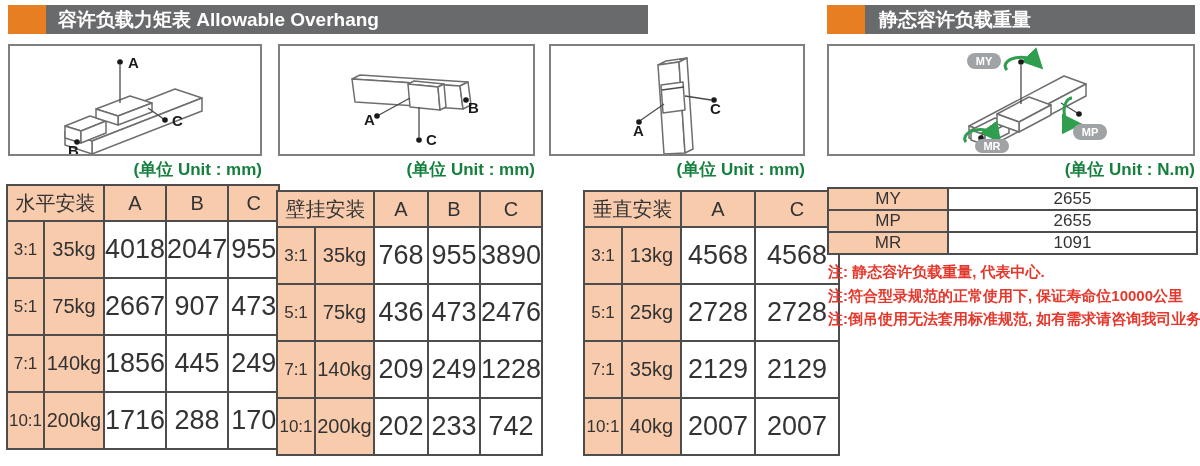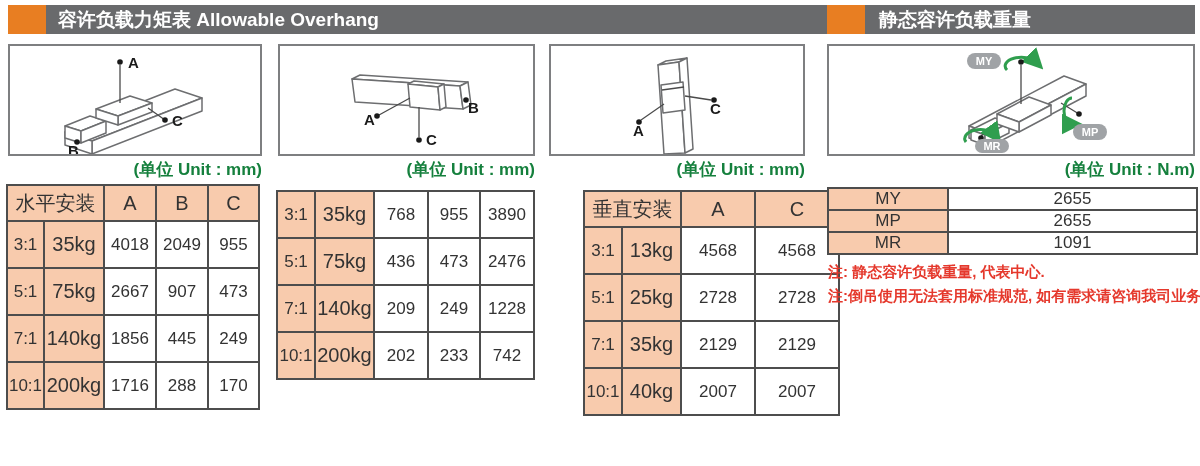--- a/index.html
+++ b/index.html
@@ -14,42 +14,42 @@
   .diag svg{display:block;}
   .unit{font-size:17px;font-weight:bold;color:#15803d;text-align:right;white-space:nowrap;}
   table.spec{border-collapse:collapse;table-layout:fixed;}
   .spec th,.spec td{border:2px solid #4d4d4d;text-align:center;vertical-align:middle;
        padding:0;font-weight:normal;color:#333;}
   .peach{background:#f8cbad;}
   .tt{font-size:20px;}
   .colh{font-size:20px;}
   .ratio{font-size:17px;}
   .load{font-size:20px;}
-  .val{font-size:17px;background:#fff;}
+  .val{font-size:27px;background:#fff;}
   .hr{height:36px;}
-  .dr{height:47px;}
+  .dr{height:57px;}
   table.stat{border-collapse:collapse;table-layout:fixed;}
   .stat td{border:2px solid #4d4d4d;text-align:center;vertical-align:middle;
        font-size:17px;height:22px;padding:0;color:#333;}
   .notes p{margin:0 0 6px 0;font-size:15px;font-weight:bold;color:#e5382c;line-height:17.5px;white-space:nowrap;}
   .ln{stroke:#4a4a4a;stroke-width:1.3;fill:none;}
   .bx{stroke:#6d6e70;stroke-width:1.5;fill:#ffffff;stroke-linejoin:round;}
   .dot{fill:#1a1a1a;}
   .ptl{font-size:15px;font-weight:bold;fill:#1a1a1a;}
   .grn{stroke:#2f9e4e;stroke-width:3;fill:none;}
   .badge{fill:#a0a3a6;}
   .badge-t{font-size:11px;font-weight:bold;fill:#ffffff;text-anchor:middle;}
 </style>
 </head>
 <body>
 
 <div class="page">
 
   <div class="abs sq" style="left:8px;top:5px;"></div>
-  <div class="abs bar" style="left:46px;top:5px;width:818px;">
+  <div class="abs bar" style="left:46px;top:5px;width:602px;">
     <span>容许负载力矩表 Allowable Overhang</span>
   </div>
 
   <div class="abs sq" style="left:827px;top:5px;"></div>
   <div class="abs bar" style="left:865px;top:5px;width:330px;padding-left:14px;">
     <span>静态容许负载重量</span>
   </div>
 
   <div class="abs diag" style="left:8px;top:44px;width:254px;height:112px;">
     <svg width="250" height="108" viewBox="0 0 250 108">
@@ -175,21 +175,21 @@
           <tr class="hr">
         <th colspan="2" class="peach tt">水平安装</th>
         <th class="peach colh">A</th>
         <th class="peach colh">B</th>
         <th class="peach colh">C</th>
       </tr>
       <tr class="dr">
         <td class="peach ratio">3:1</td>
         <td class="peach load">35kg</td>
         <td class="val">4018</td>
-        <td class="val">2049</td>
+        <td class="val">2047</td>
         <td class="val">955</td>
       </tr>
       <tr class="dr">
         <td class="peach ratio">5:1</td>
         <td class="peach load">75kg</td>
         <td class="val">2667</td>
         <td class="val">907</td>
         <td class="val">473</td>
       </tr>
       <tr class="dr">
@@ -213,20 +213,26 @@
   <div class="abs" style="left:276px;top:190px;">
     <table class="spec">
       <colgroup>
           <col style="width:38px">
           <col style="width:59px">
           <col style="width:54px">
           <col style="width:52px">
           <col style="width:54px">
         </colgroup>
       <tbody>
+          <tr class="hr">
+        <th colspan="2" class="peach tt">壁挂安装</th>
+        <th class="peach colh">A</th>
+        <th class="peach colh">B</th>
+        <th class="peach colh">C</th>
+      </tr>
       <tr class="dr">
         <td class="peach ratio">3:1</td>
         <td class="peach load">35kg</td>
         <td class="val">768</td>
         <td class="val">955</td>
         <td class="val">3890</td>
       </tr>
       <tr class="dr">
         <td class="peach ratio">5:1</td>
         <td class="peach load">75kg</td>
@@ -312,16 +318,17 @@
       <tr>
         <td class="peach">MR</td>
         <td>1091</td>
       </tr>
     </tbody>
       </table>
   </div>
 
   <div class="abs notes" style="left:828px;top:263px;">
     <p>注: 静态容许负载重量, 代表中心.</p>
+    <p>注:符合型录规范的正常使用下, 保证寿命位10000公里</p>
     <p>注:倒吊使用无法套用标准规范, 如有需求请咨询我司业务</p>
   </div>
 
 </div>
 
 </body></html>

